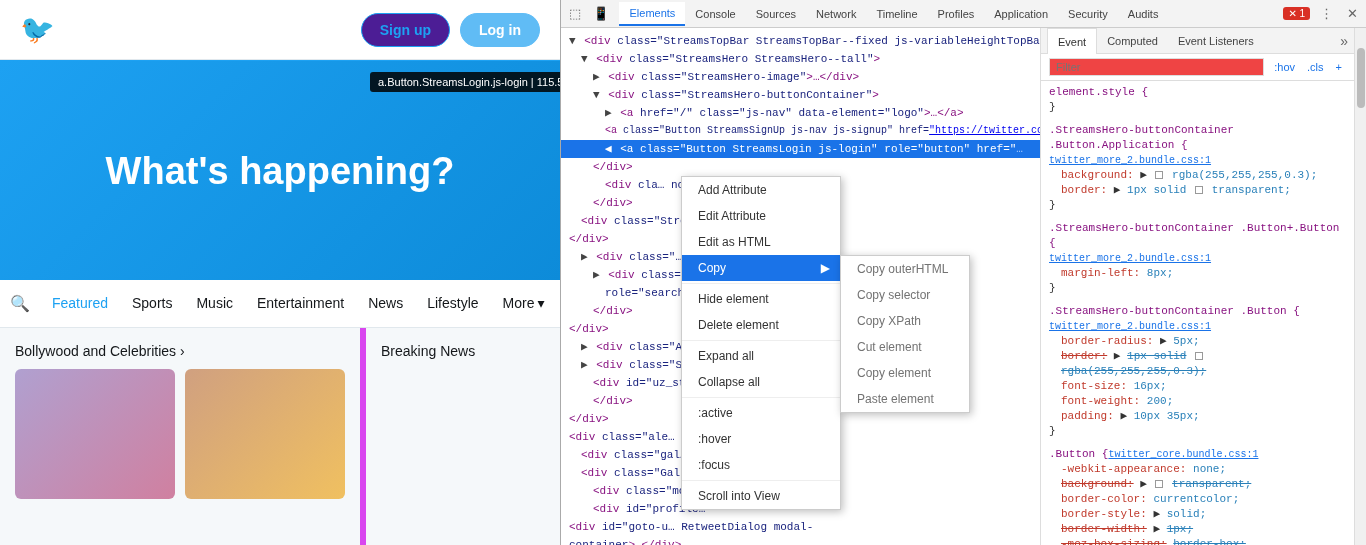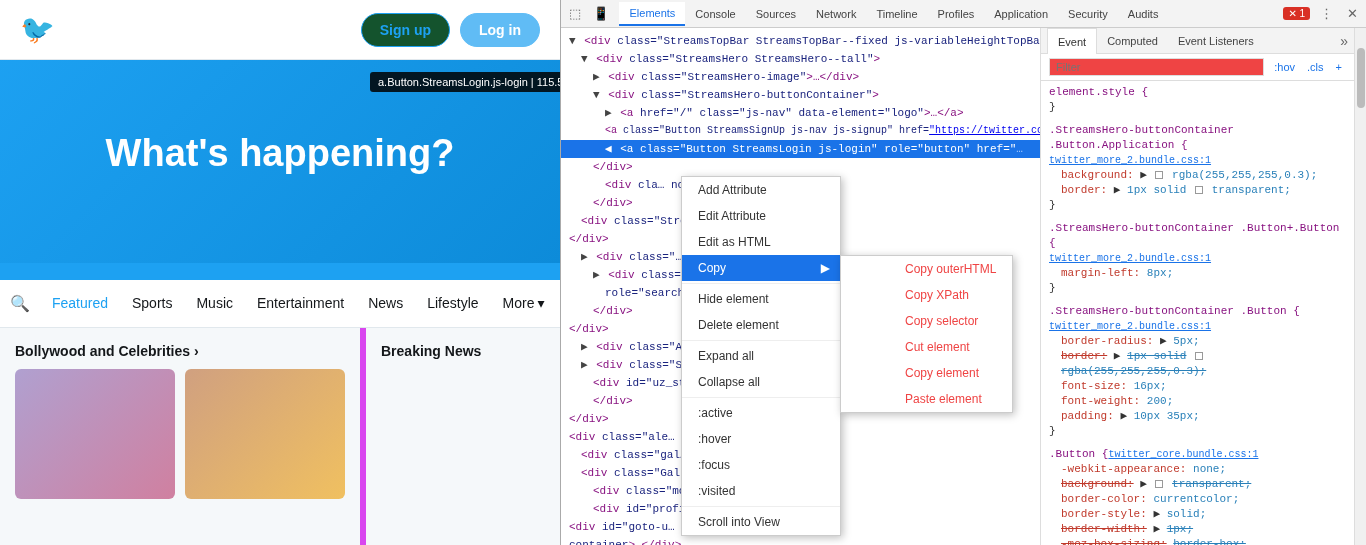--- a/index.html
+++ b/index.html
@@ -27,21 +27,21 @@
     .twitter-logo {
       color: #1da1f2;
       font-size: 28px;
       margin-right: auto;
     }
     .twitter-header-buttons {
       display: flex;
       gap: 10px;
     }
     .btn-signup {
-      background: #14532d;
+      background: #4c1d95;
       border: 1px solid #1da1f2;
       color: #1da1f2;
       padding: 8px 18px;
       border-radius: 20px;
       cursor: pointer;
       font-size: 14px;
       font-weight: 600;
     }
     .btn-login {
       background: #1da1f2;
@@ -49,21 +49,21 @@
       color: white;
       padding: 8px 18px;
       border-radius: 20px;
       cursor: pointer;
       font-size: 14px;
       font-weight: 600;
       opacity: 0.7;
     }
     .twitter-hero {
       position: absolute;
-      top: 43px; left: 0; right: 0;
+      top: 61px; left: 0; right: 0;
       height: 220px;
       background: linear-gradient(135deg, #1da1f2 0%, #0d8bd9 100%);
       display: flex;
       flex-direction: column;
       align-items: center;
       justify-content: center;
     }
     .hero-text {
       color: white;
       font-size: 38px;
@@ -127,21 +127,21 @@
       top: 328px; left: 0; right: 0; bottom: 0;
       background: #f5f8fa;
       display: flex;
     }
     .content-left {
       flex: 1;
       padding: 15px;
     }
     .section-title {
       font-size: 14px;
-      font-weight: 700;
+      font-weight: 400;
       color: #14171a;
       margin-bottom: 10px;
     }
     .news-cards {
       display: flex;
       gap: 10px;
     }
     .news-card {
       width: 160px;
       height: 130px;
@@ -315,23 +315,22 @@
       top: 0;
       left: 100%;
       background: white;
       border: 1px solid #ccc;
       box-shadow: 2px 2px 8px rgba(0,0,0,0.25);
       min-width: 130px;
     }
     .submenu-item {
       padding: 6px 16px;
       cursor: pointer;
-      color: #ef4444;
+      color: #737373;
       white-space: nowrap;
-      margin-left: 48px;
     }
 
     
     .styles-panel {
       flex: 1;
       display: flex;
       flex-direction: column;
       overflow: hidden;
       background: white;
     }
@@ -634,38 +633,37 @@
       <div class="context-menu">
         <div class="context-menu-item">Add Attribute</div>
         <div class="context-menu-item">Edit Attribute</div>
         <div class="context-menu-item">Edit as HTML</div>
         <div class="context-menu-item active" style="position:relative;">
           Copy
           <span class="arrow">▶</span>
           
           <div class="submenu" style="top:0; left:100%;">
             <div class="submenu-item">Copy outerHTML</div>
+            <div class="submenu-item">Copy selector</div>
             <div class="submenu-item">Copy XPath</div>
-            <div class="submenu-item">Copy selector</div>
             <div class="submenu-item">Cut element</div>
             <div class="submenu-item">Copy element</div>
             <div class="submenu-item disabled">Paste element</div>
           </div>
         </div>
         <hr class="context-menu-divider">
         <div class="context-menu-item">Hide element</div>
         <div class="context-menu-item">Delete element</div>
         <hr class="context-menu-divider">
         <div class="context-menu-item">Expand all</div>
         <div class="context-menu-item">Collapse all</div>
         <hr class="context-menu-divider">
         <div class="context-menu-item">:active</div>
         <div class="context-menu-item">:hover</div>
         <div class="context-menu-item">:focus</div>
-        <div class="context-menu-item">:visited</div>
         <hr class="context-menu-divider">
         <div class="context-menu-item">Scroll into View</div>
       </div>
     </div>
 
     <div class="styles-panel">
 
       <div class="styles-tabs">
         <div class="styles-tab active">Event</div>
         <div class="styles-tab">Computed</div>

